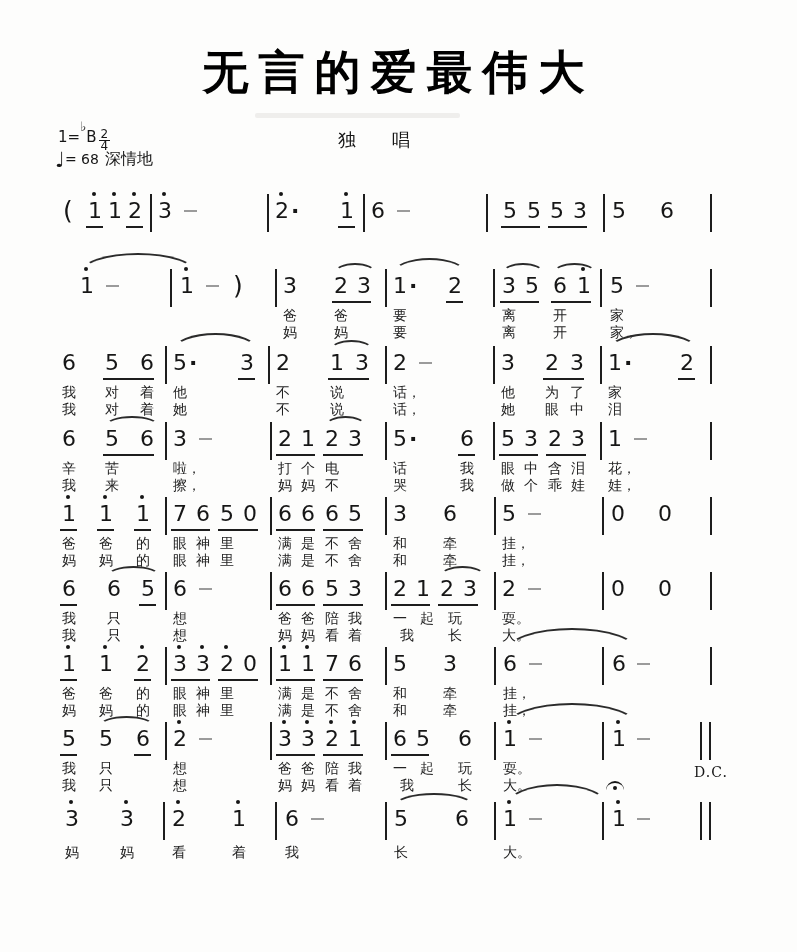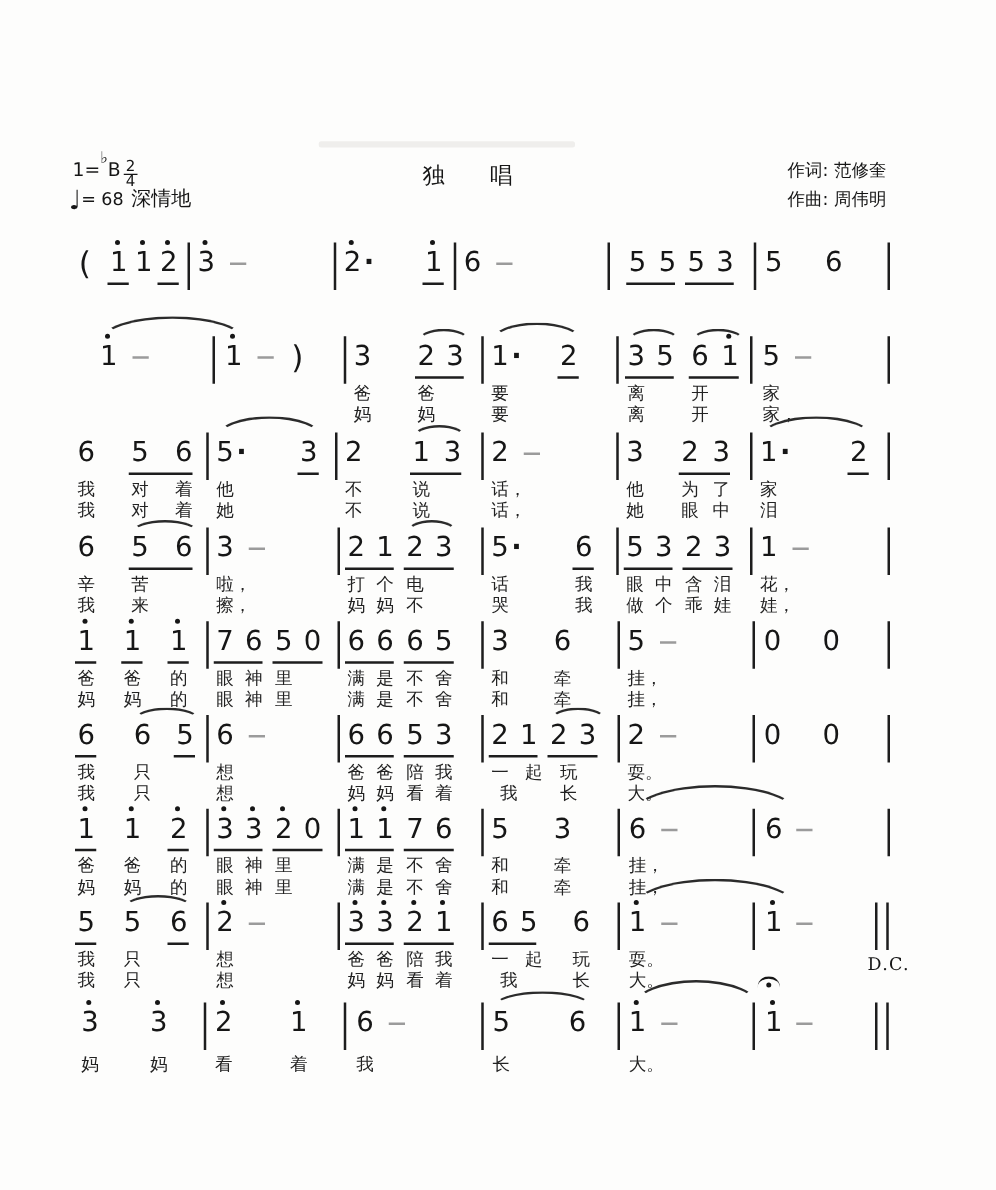--- a/index.html
+++ b/index.html
@@ -31,36 +31,33 @@
   .slur{position:absolute;border:2px solid transparent;border-top-color:#2b2b2b;border-radius:50%;}
   .lyr{position:absolute;font:400 14px/16px "DejaVu Sans","Liberation Sans",sans-serif;color:#222;white-space:nowrap;}
   .fermata{position:absolute;top:-27px;width:18px;height:10px;border-top:2px solid #161616;border-radius:9px 9px 0 0;}
   .fdot{position:absolute;left:7px;top:3px;width:4px;height:4px;border-radius:50%;background:#161616;}
   .dc{position:absolute;font:400 14px "DejaVu Serif","Liberation Serif",serif;color:#161616;letter-spacing:1px;}
 </style>
 </head>
 <body>
 
 <div class="page">
+  <div class="title">无言的爱最伟大</div>
   <div class="smudge"></div>
 
   <div class="keyblock">
     <span>1=</span><sup class="flat">♭</sup><span>B</span><span class="frac"><span class="num">2</span><span class="den">4</span></span>
   </div>
 
   <div class="tempoblock">
     <span class="qnote">♩</span><span>=</span> <span>68</span><span class="expr">深情地</span>
   </div>
 
   <div class="form">独　　唱</div>
 
-  <div class="credits">
-    <div><span>作词:</span> <span>范修奎</span></div>
-    <div><span>作曲:</span> <span>周伟明</span></div>
-  </div>
 
   <div id="score">
       <div class="sys" style="top: 200px;">
         <div class="paren" style="left: 63px;">(</div>
         <div class="n" style="left: 88px;">1</div>
         <div class="n" style="left: 108px;">1</div>
         <div class="n" style="left: 128px;">2</div>
         <div class="bar" style="left: 150px;"></div>
         <div class="n" style="left: 158px;">3</div>
         <div class="dash" style="left: 184px;"></div>

